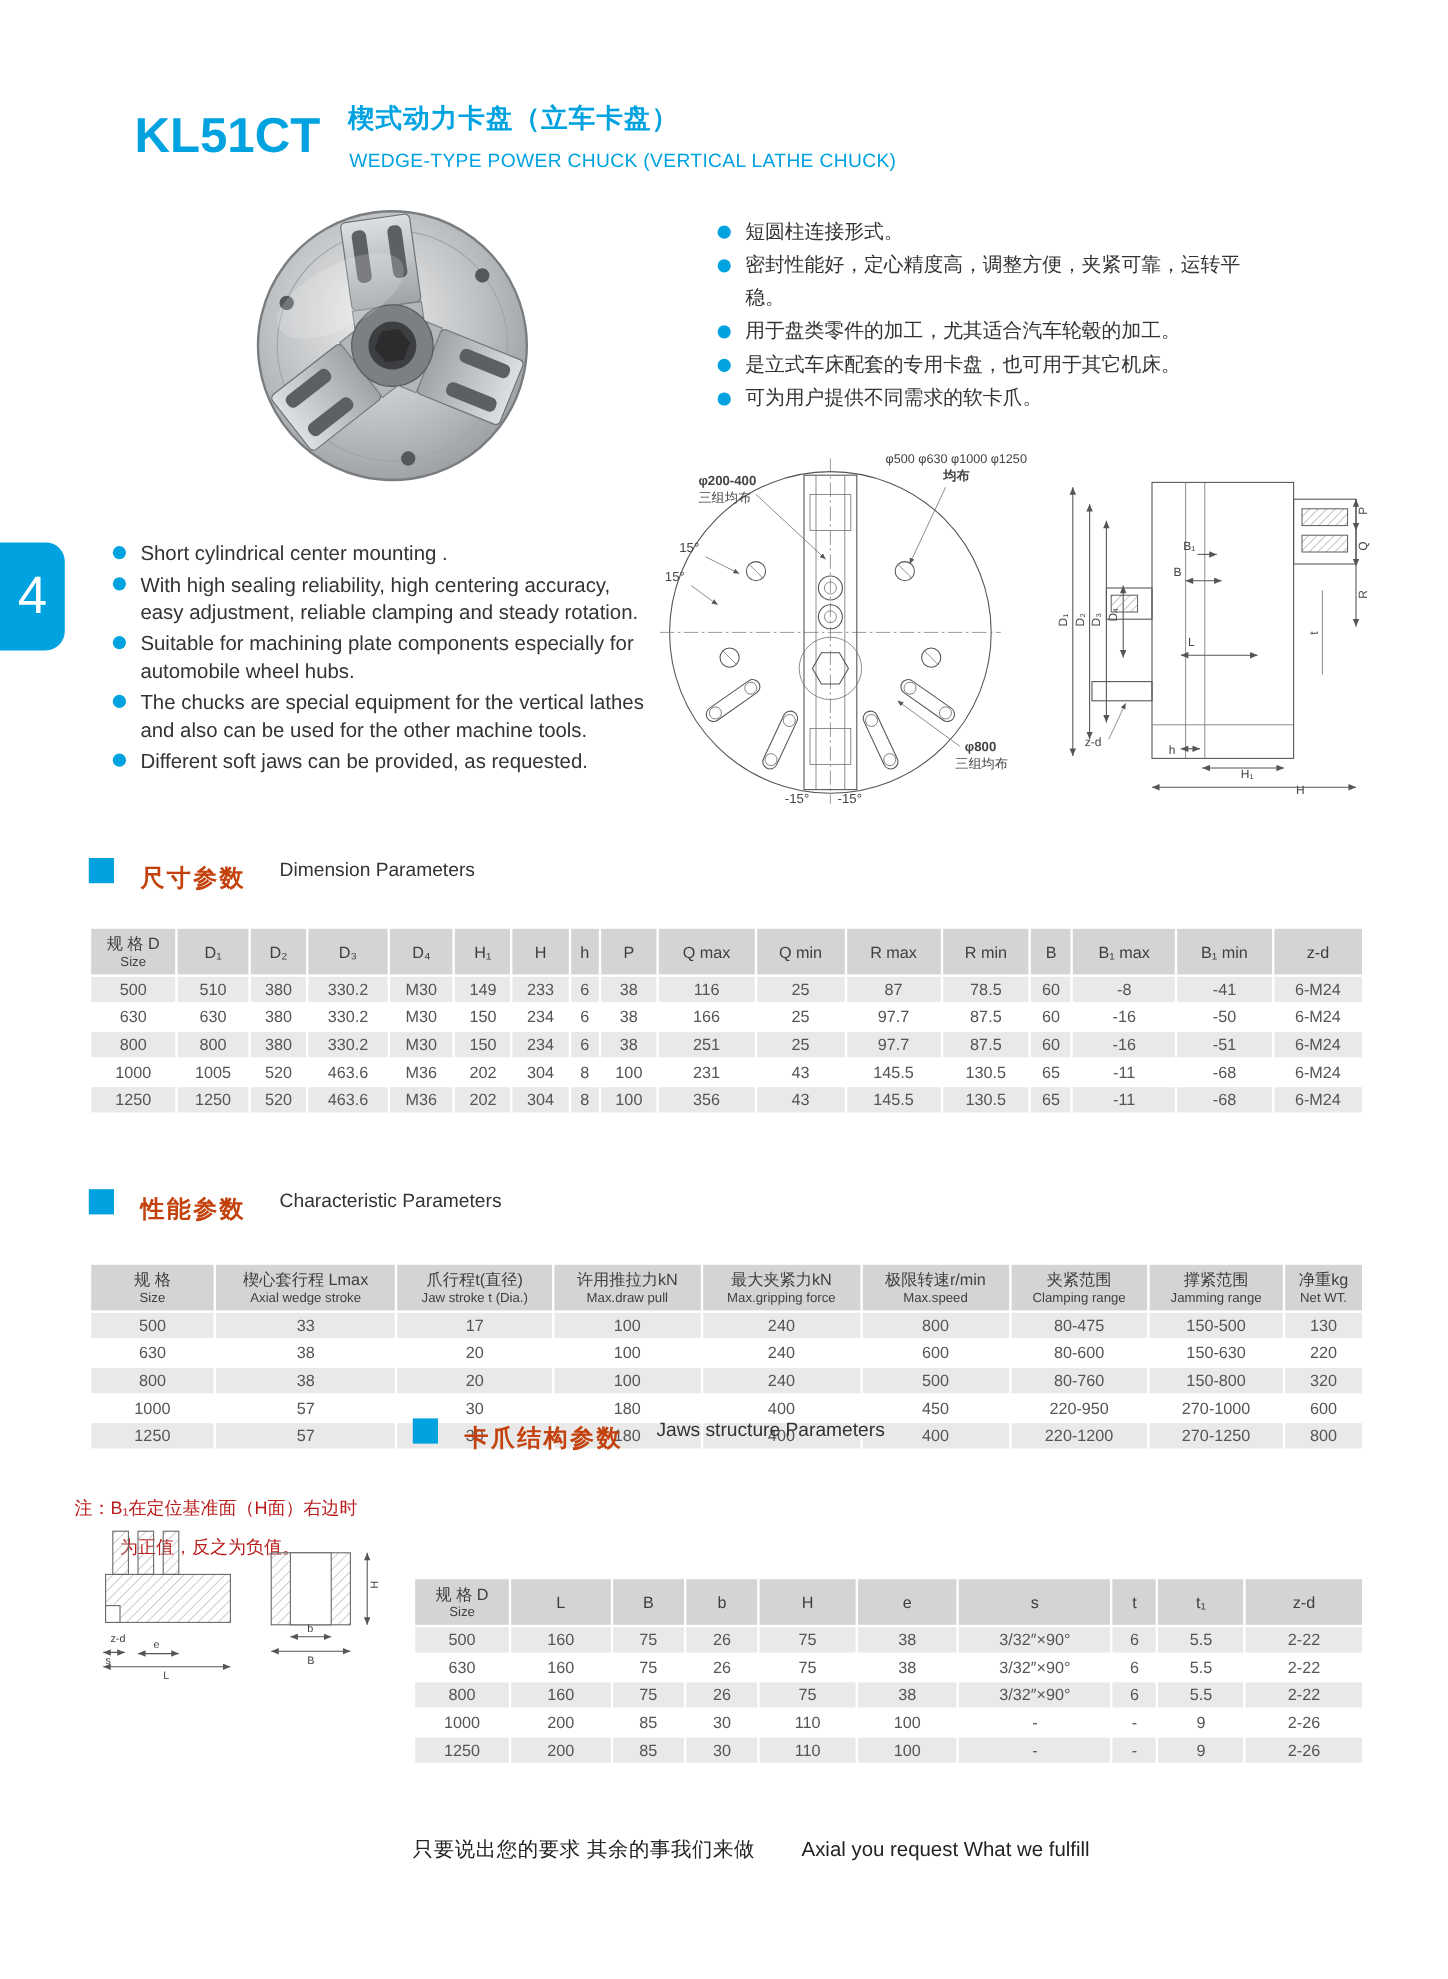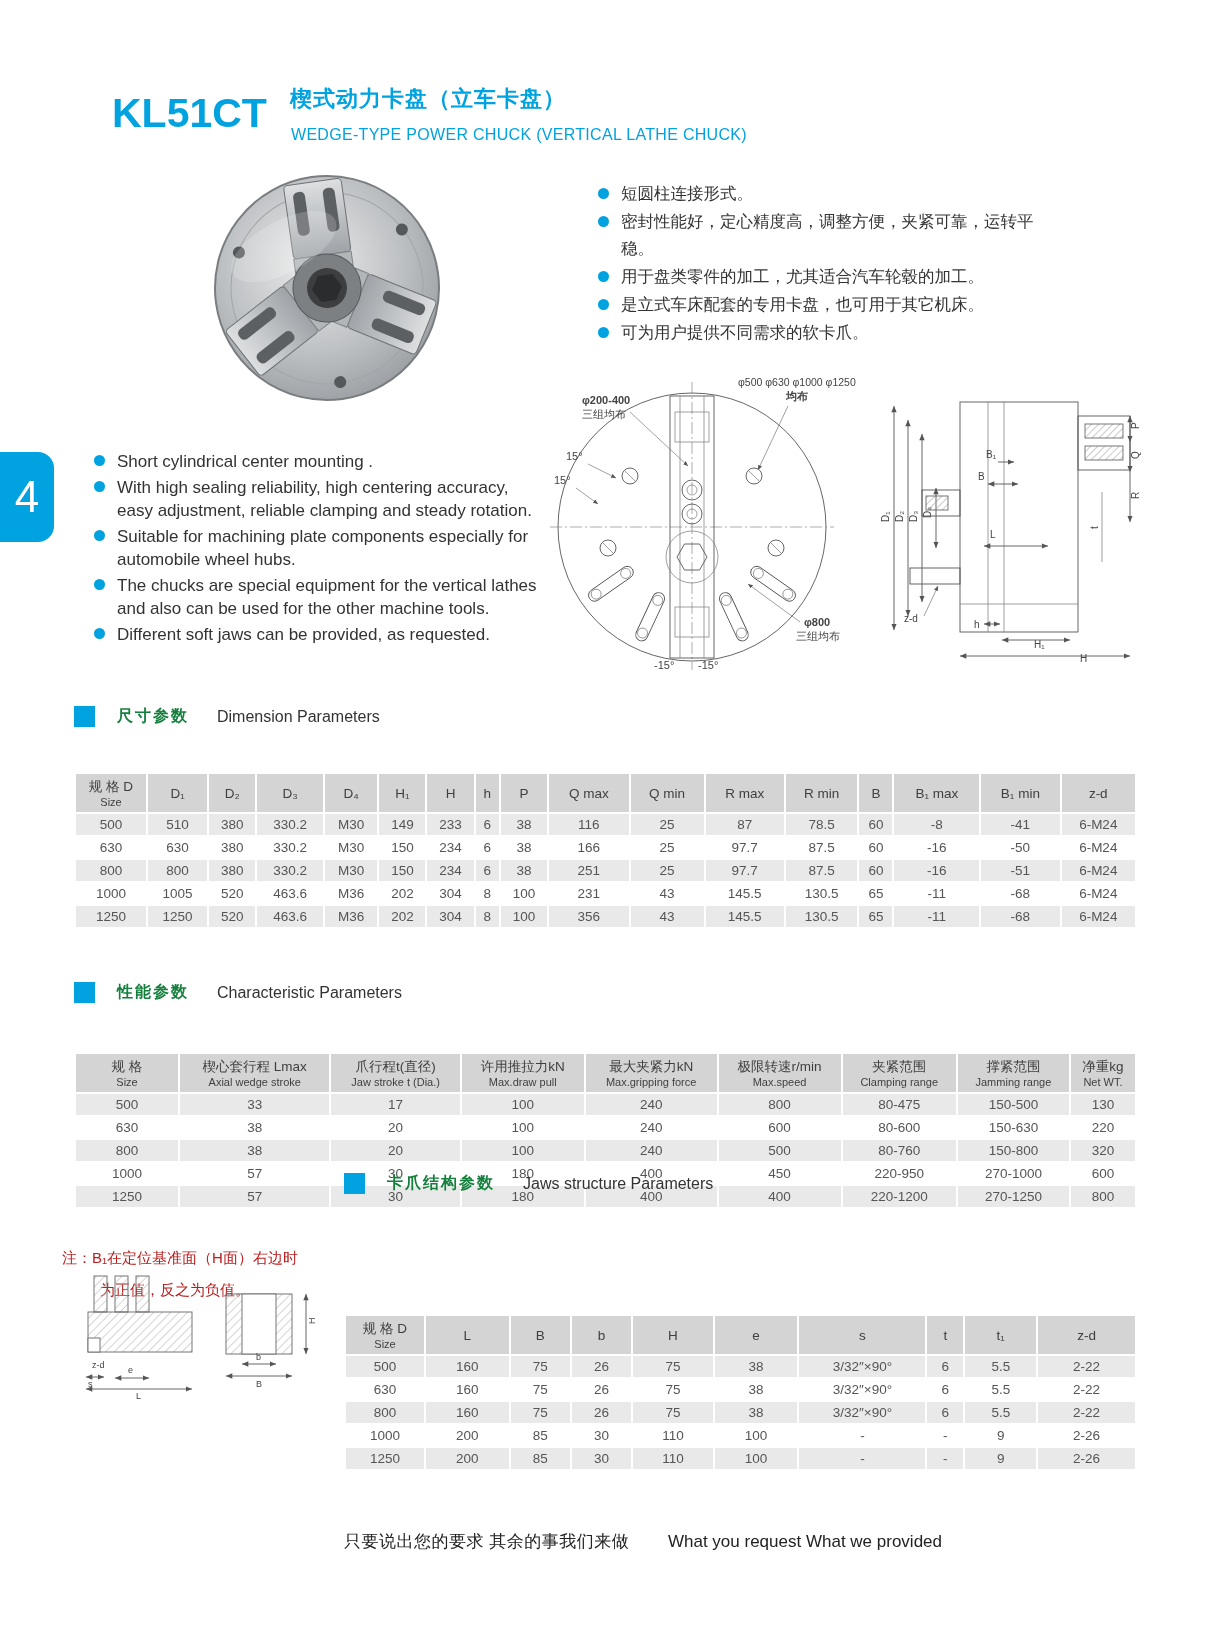--- a/index.html
+++ b/index.html
@@ -31,21 +31,21 @@
   .features-en{position:absolute;left:94px;top:450px;width:448px;}
   .feat{display:flex;margin-bottom:1px;}
   .features-zh .feat{font-size:16.5px;line-height:27px;color:#333;}
   .features-en .feat{font-size:17px;line-height:23px;color:#333;margin-bottom:3px;}
   .dot{width:11px;height:11px;border-radius:50%;background:var(--accent);flex:0 0 11px;margin-right:12px;}
   .features-zh .dot{margin-top:8px;}
   .features-en .dot{margin-top:5px;}
   
   .section{position:absolute;display:flex;align-items:center;}
   .sq{width:21px;height:21px;background:var(--accent);margin-right:22px;}
-  .sec-zh{font-size:16px;font-weight:700;color:#15803d;letter-spacing:2px;}
+  .sec-zh{font-size:20px;font-weight:700;color:#c2410c;letter-spacing:2px;margin-top:12px;}
   .sec-en{font-size:16px;color:#333;margin-left:28px;}
   .sec1{left:74px;top:706px;}
   .sec2{left:74px;top:982px;}
   .sec3{left:344px;top:1173px;}
   
   table{position:absolute;border-collapse:separate;border-spacing:2px 2px;table-layout:auto;margin-top:28px;}
   #dim-table{left:74px;top:744px;width:1063px;}
   #char-table{left:74px;top:1024px;width:1063px;}
   #jaws-table{left:344px;top:1286px;width:793px;}
   th{background:var(--header-bg);font-weight:normal;color:#3f3f3f;padding:4px 3px;vertical-align:middle;}
@@ -653,16 +653,16 @@
           <td>-</td>
           <td>-</td>
           <td>9</td>
           <td>2-26</td>
         </tr>
       </tbody>
     </table>
 
   <div class="footer">
     <span class="fz">只要说出您的要求  其余的事我们来做</span>
-    <span class="fe">What you request  What we provided</span>
+    <span class="fe">Axial you request  What we fulfill</span>
   </div>
 
 </div>
 
 </body></html>

